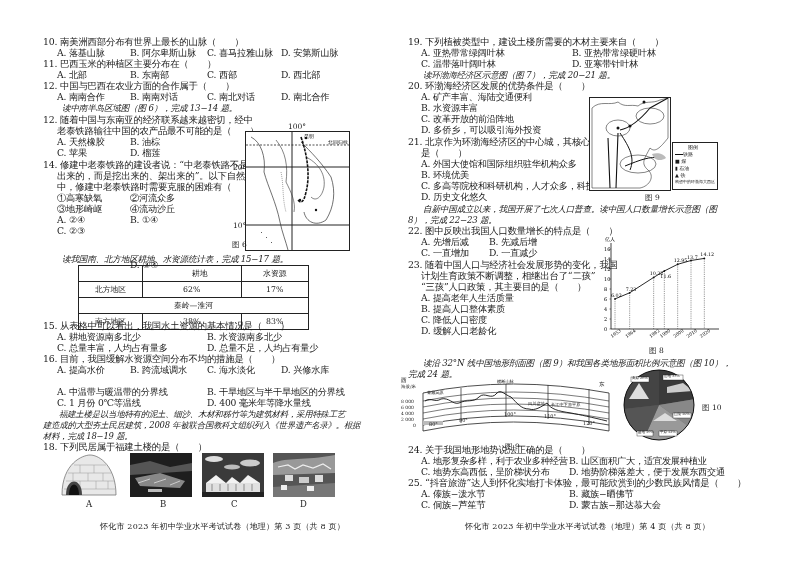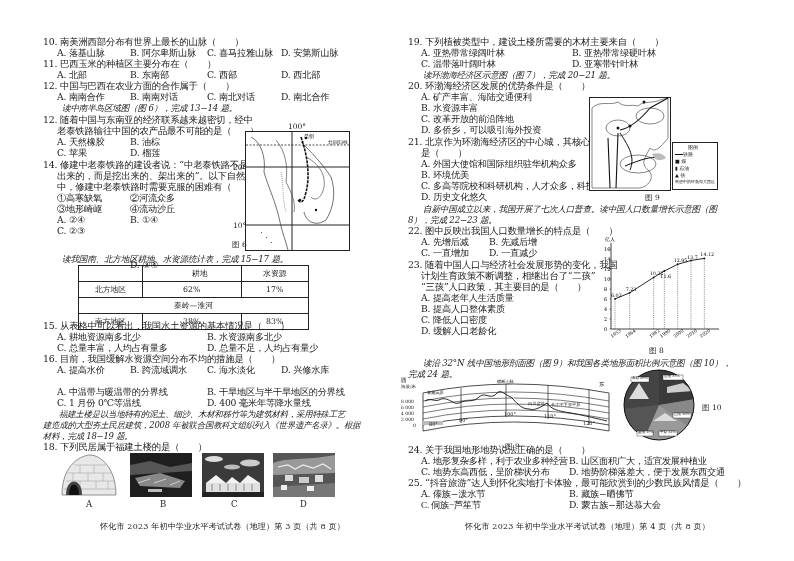--- a/index.html
+++ b/index.html
@@ -413,17 +413,17 @@
   <div class="abs opt" style="left:24px;top:455px;">A. 地形复杂多样，利于农业多种经营</div>
   <div class="abs opt" style="left:172px;top:455px;">B. 山区面积广大，适宜发展种植业</div>
   <div class="abs opt" style="left:24px;top:466px;">C. 地势东高西低，呈阶梯状分布</div>
   <div class="abs opt" style="left:172px;top:466px;">D. 地势阶梯落差大，便于发展东西交通</div>
 
   <div class="abs q" style="left:11px;top:477px;">
     <span>25.</span> <span>“抖音旅游”达人到怀化实地打卡体验，最可能欣赏到的少数民族风情是（　　）</span>
   </div>
   <div class="abs opt" style="left:24px;top:488px;">A. 傣族−泼水节</div>
   <div class="abs opt" style="left:172px;top:488px;">B. 藏族−晒佛节</div>
-  <div class="abs opt" style="left:24px;top:499px;font-family:Liberation Serif, serif;">C. 侗族−芦笙节</div>
+  <div class="abs opt" style="left:24px;top:499px;">C. 侗族−芦笙节</div>
   <div class="abs opt" style="left:172px;top:499px;">D. 蒙古族−那达慕大会</div>
 
   <div class="abs footer" style="left:68px;top:521px;">怀化市 2023 年初中学业水平考试试卷（地理）第 4 页（共 8 页）</div>
 </div>
 
 </body></html>

